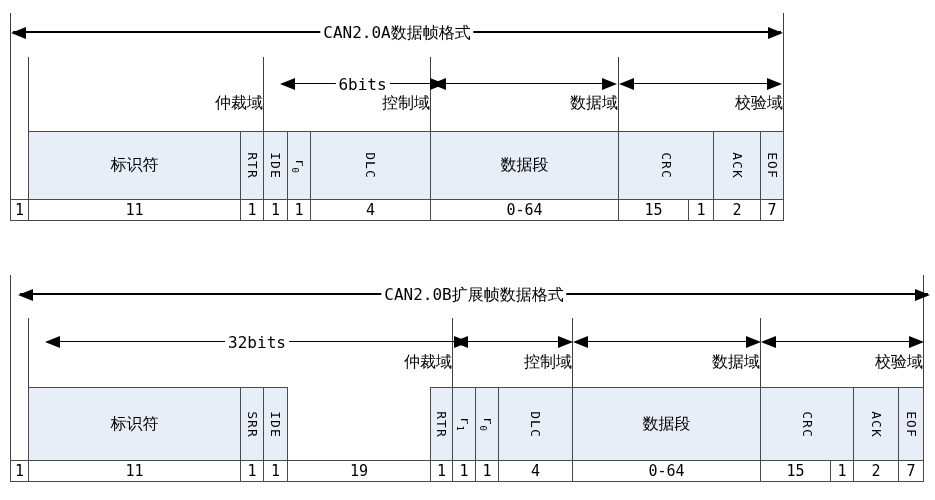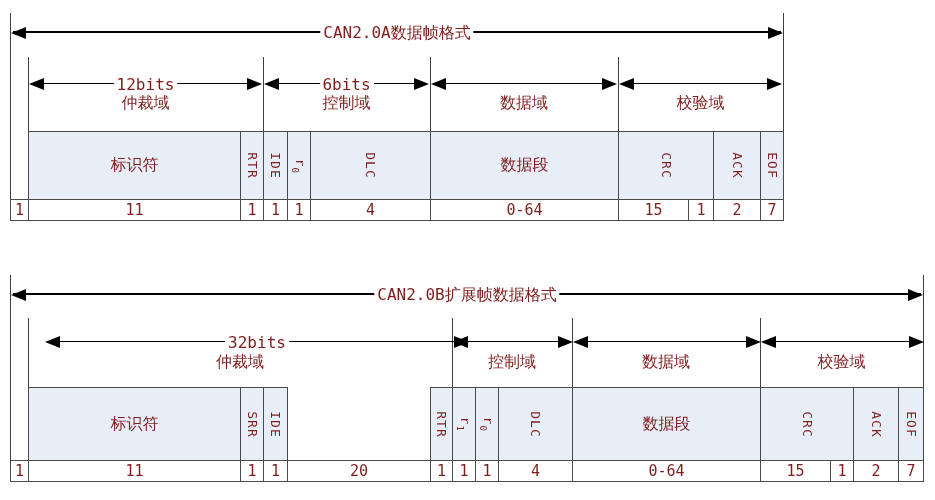--- a/index.html
+++ b/index.html
@@ -1,35 +1,35 @@
 <!DOCTYPE html>
 <html><head>
 <meta charset="utf-8">
 <style>
   html,body { margin:0; padding:0; background:#ffffff; }
   #stage {
     position:relative; width:935px; height:500px; background:#ffffff;
     font-family:"DejaVu Sans Mono","Liberation Mono",monospace;
-    color:#7f1d1d; overflow:hidden;
+    color:#000000; overflow:hidden;
   }
   .layer { position:absolute; inset:0; }
   
   .vl { position:absolute; width:1px; background:#3f3f3f; }
   
   .arrow { position:absolute; height:12px; }
   .arrow .ln { position:absolute; left:2px; right:2px; top:5px; height:1px; background:#000; }
   .arrow.thick .ln { height:2px; top:4px; }
   .arrow .hl { position:absolute; left:0; top:0; width:0; height:0;
                border-right:15px solid #000; border-top:6px solid transparent; border-bottom:6px solid transparent; }
   .arrow .hr { position:absolute; right:0; top:0; width:0; height:0;
                border-left:15px solid #000; border-top:6px solid transparent; border-bottom:6px solid transparent; }
   .arrow .lbl { position:absolute; left:50%; top:6px; transform:translate(-50%,-50%);
                 background:#fff; padding:0 3px; font-size:16px; white-space:nowrap; }
   
-  .gname { position:absolute; height:20px; line-height:20px; text-align:center; font-size:16px; }
+  .gname { position:absolute; height:20px; line-height:20px; text-align:right; font-size:16px; }
   
   .cell { position:absolute; box-sizing:border-box; border:1px solid #4a4a4a; background:#e8eef8;
           display:flex; align-items:center; justify-content:center; font-size:16px; overflow:hidden; }
   .cell .rl { transform:rotate(90deg); white-space:nowrap; font-size:13px; letter-spacing:1px; }
   .cell .rl sub { font-size:9px; letter-spacing:0; }
   
   .num { position:absolute; box-sizing:border-box; border:1px solid #4a4a4a; background:#ffffff;
          display:flex; align-items:center; justify-content:center; font-size:15px; }
 </style>
 </head>
@@ -47,27 +47,21 @@
       <div class="ln"></div>
       <div class="hr"></div>
       <div class="lbl">CAN2.0A数据帧格式</div>
     </div>
 
     <div class="vl" style="left:28px;  top:57px; height:75px"></div>
     <div class="vl" style="left:263px; top:57px; height:75px"></div>
     <div class="vl" style="left:430px; top:57px; height:75px"></div>
     <div class="vl" style="left:618px; top:57px; height:75px"></div>
 
-    <div class="arrow" style="left:29px; top:78px; width:233px">
-      <div class="hl"></div>
-        <div class="ln"></div>
-        <div class="hr"></div>
-      <div class="lbl">12bits</div>
-    </div>
-    <div class="arrow" style="left:264px; top:78px; width:165px">
+    <div class="arrow" style="left:280px; top:78px; width:165px">
       <div class="hl"></div>
         <div class="ln"></div>
         <div class="hr"></div>
       <div class="lbl">6bits</div>
     </div>
     <div class="arrow" style="left:431px; top:78px; width:186px">
       <div class="hl"></div>
         <div class="ln"></div>
         <div class="hr"></div>
     </div>
@@ -121,21 +115,21 @@
     <div class="num" style="left:688px; top:199px; width:26px;  height:22px">1</div>
     <div class="num" style="left:713px; top:199px; width:48px;  height:22px">2</div>
     <div class="num" style="left:760px; top:199px; width:24px;  height:22px">7</div>
   </div>
 
   <div class="layer">
 
     <div class="vl" style="left:10px;  top:275px; height:207px"></div>
     <div class="vl" style="left:923px; top:275px; height:207px"></div>
 
-    <div class="arrow thick" style="left:11px; top:289px; width:912px">
+    <div class="arrow thick" style="left:18px; top:289px; width:912px">
       <div class="hl"></div>
       <div class="ln"></div>
       <div class="hr"></div>
       <div class="lbl">CAN2.0B扩展帧数据格式</div>
     </div>
 
     <div class="vl" style="left:28px;  top:318px; height:70px"></div>
     <div class="vl" style="left:452px; top:318px; height:70px"></div>
     <div class="vl" style="left:572px; top:318px; height:70px"></div>
     <div class="vl" style="left:760px; top:318px; height:70px"></div>
@@ -198,21 +192,21 @@
         <span class="rl"><span>ACK</span></span>
       </div>
     <div class="cell" style="left:898px; top:387px; width:26px;  height:74px">
         <span class="rl"><span>EOF</span></span>
       </div>
 
     <div class="num" style="left:10px;  top:460px; width:19px;  height:22px">1</div>
     <div class="num" style="left:28px;  top:460px; width:213px; height:22px">11</div>
     <div class="num" style="left:240px; top:460px; width:24px;  height:22px">1</div>
     <div class="num" style="left:263px; top:460px; width:25px;  height:22px">1</div>
-    <div class="num" style="left:287px; top:460px; width:144px; height:22px">20</div>
+    <div class="num" style="left:287px; top:460px; width:144px; height:22px">19</div>
     <div class="num" style="left:430px; top:460px; width:23px;  height:22px">1</div>
     <div class="num" style="left:452px; top:460px; width:24px;  height:22px">1</div>
     <div class="num" style="left:475px; top:460px; width:24px;  height:22px">1</div>
     <div class="num" style="left:498px; top:460px; width:75px;  height:22px">4</div>
     <div class="num" style="left:572px; top:460px; width:189px; height:22px">0-64</div>
     <div class="num" style="left:760px; top:460px; width:71px;  height:22px">15</div>
     <div class="num" style="left:830px; top:460px; width:24px;  height:22px">1</div>
     <div class="num" style="left:853px; top:460px; width:46px;  height:22px">2</div>
     <div class="num" style="left:898px; top:460px; width:26px;  height:22px">7</div>
   </div>

